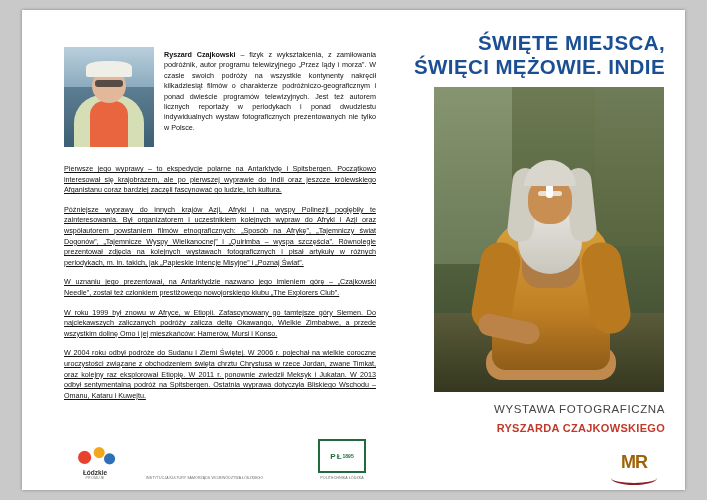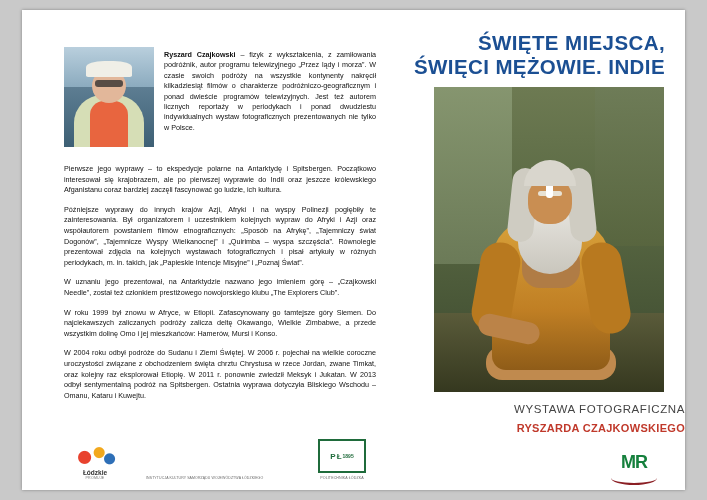--- a/index.html
+++ b/index.html
@@ -94,21 +94,21 @@
   .body-col {
     position: absolute;
     left: 42px;
     top: 150px;
     width: 312px;
     font-size: 7.2px;
     line-height: 10.6px;
     color: #111;
     text-align: justify;
   }
-  .body-col p { margin: 0 0 9px 0; }
+  .body-col p { margin: 0 0 9px 0; text-decoration: underline; }
   
   .logos {
     position: absolute;
     left: 42px;
     top: 418px;
     width: 320px;
     height: 48px;
   }
   .logo {
     position: absolute;
@@ -248,32 +248,32 @@
     position: absolute; left: 44px; bottom: 52px; width: 62px; height: 22px;
     background: #bb8348; border-radius: 12px; transform: rotate(12deg);
   }
   .hero .legs {
     position: absolute; left: 52px; bottom: 12px; width: 130px; height: 34px;
     background: #c08a4e; border-radius: 16px;
   }
   .footer-block {
     position: absolute;
     left: 0; top: 390px; width: 273px;
-    text-align: right; box-sizing: border-box;
+    text-align: right; padding-right: 20px; box-sizing: border-box;
   }
   .footer-block .f1 {
     font-size: 11.5px; color: #444; letter-spacing: .6px; line-height: 17px;
   }
   .footer-block .f2 {
     font-size: 11px; color: #c0392b; font-weight: bold; letter-spacing: .3px; line-height: 21px;
   }
   .mr-logo {
     position: absolute; right: 24px; top: 442px;
     width: 54px; height: 34px;
-    color: #15803d;
+    color: #a16207;
     text-align: center;
   }
   .mr-logo .mr {
     font-size: 18px; font-weight: bold; letter-spacing: -1px; line-height: 18px;
   }
   .mr-logo .arc {
     width: 46px; height: 12px; margin: 0 auto;
     border-bottom: 2px solid #8b1f24;
     border-radius: 0 0 60% 60%;
   }

